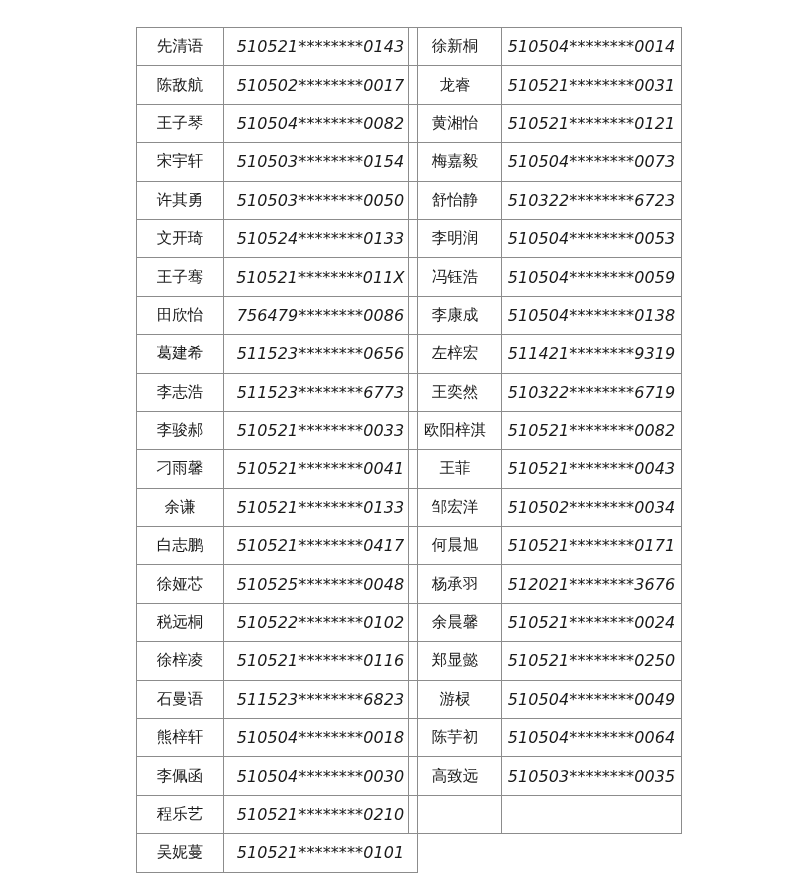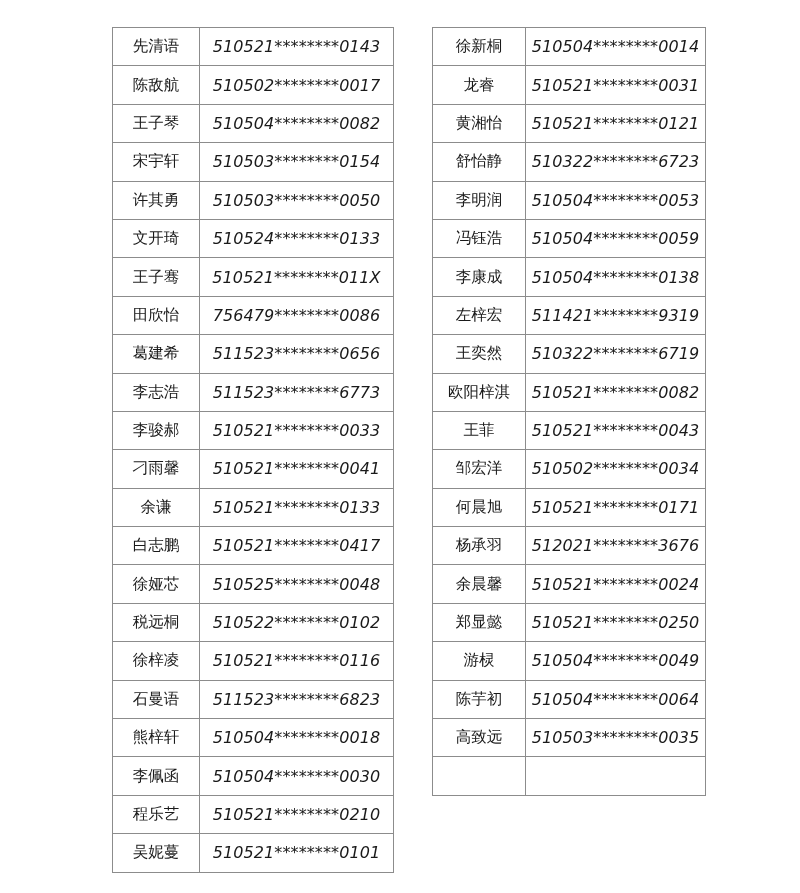--- a/index.html
+++ b/index.html
@@ -30,24 +30,24 @@
       font-size: 15.5px;
       white-space: nowrap;
       overflow: hidden;
     }
     .tbl td.id {
       font-family: "DejaVu Sans", "Liberation Sans", sans-serif;
       font-size: 16px;
       letter-spacing: 0.1px;
       font-style: italic;
     }
-    #left-table { left: 112px; width: 281px; }
+    #left-table { left: 136px; width: 281px; }
     #left-table col.c-name { width: 87px; }
     #left-table col.c-id { width: 194px; }
-    #right-table { left: 432px; width: 273px; }
+    #right-table { left: 408px; width: 273px; }
     #right-table col.c-name { width: 93px; }
     #right-table col.c-id { width: 180px; }
   </style>
 </head>
 <body>
 
 <table id="left-table" class="tbl">
   <colgroup>
       <col class="c-name">
       <col class="c-id">
@@ -156,20 +156,24 @@
       </tr>
       <tr>
         <td class="name">龙睿</td>
         <td class="id">510521********0031</td>
       </tr>
       <tr>
         <td class="name">黄湘怡</td>
         <td class="id">510521********0121</td>
       </tr>
       <tr>
+        <td class="name">梅嘉毅</td>
+        <td class="id">510504********0073</td>
+      </tr>
+      <tr>
         <td class="name">舒怡静</td>
         <td class="id">510322********6723</td>
       </tr>
       <tr>
         <td class="name">李明润</td>
         <td class="id">510504********0053</td>
       </tr>
       <tr>
         <td class="name">冯钰浩</td>
         <td class="id">510504********0059</td>

